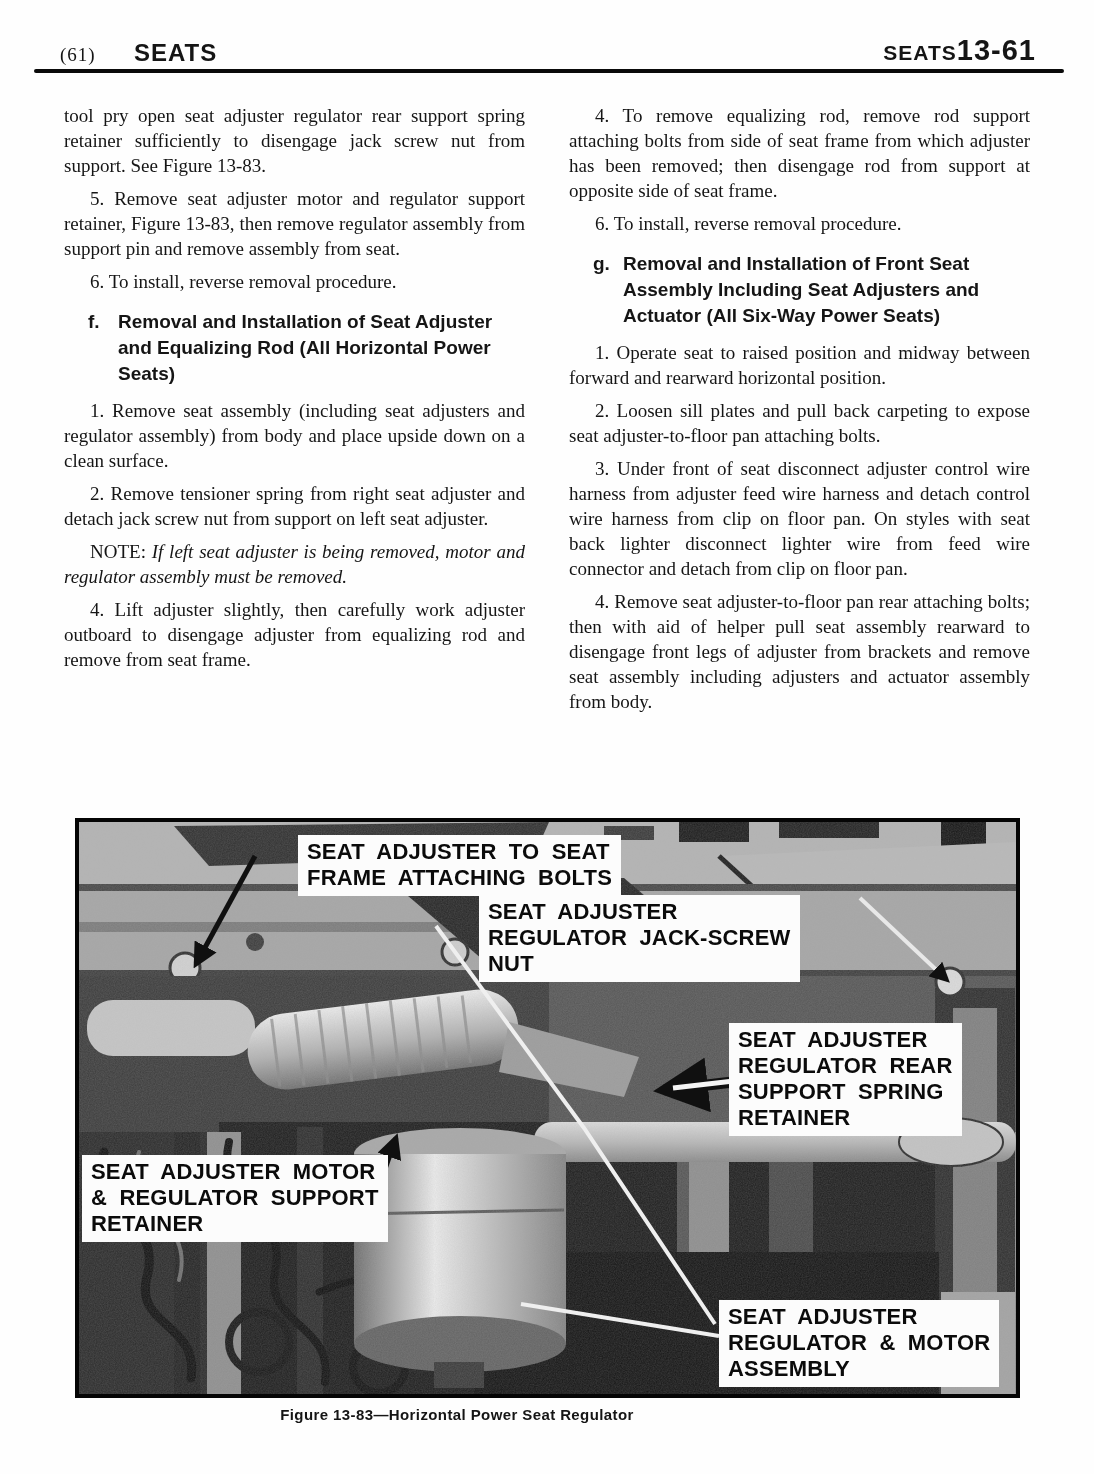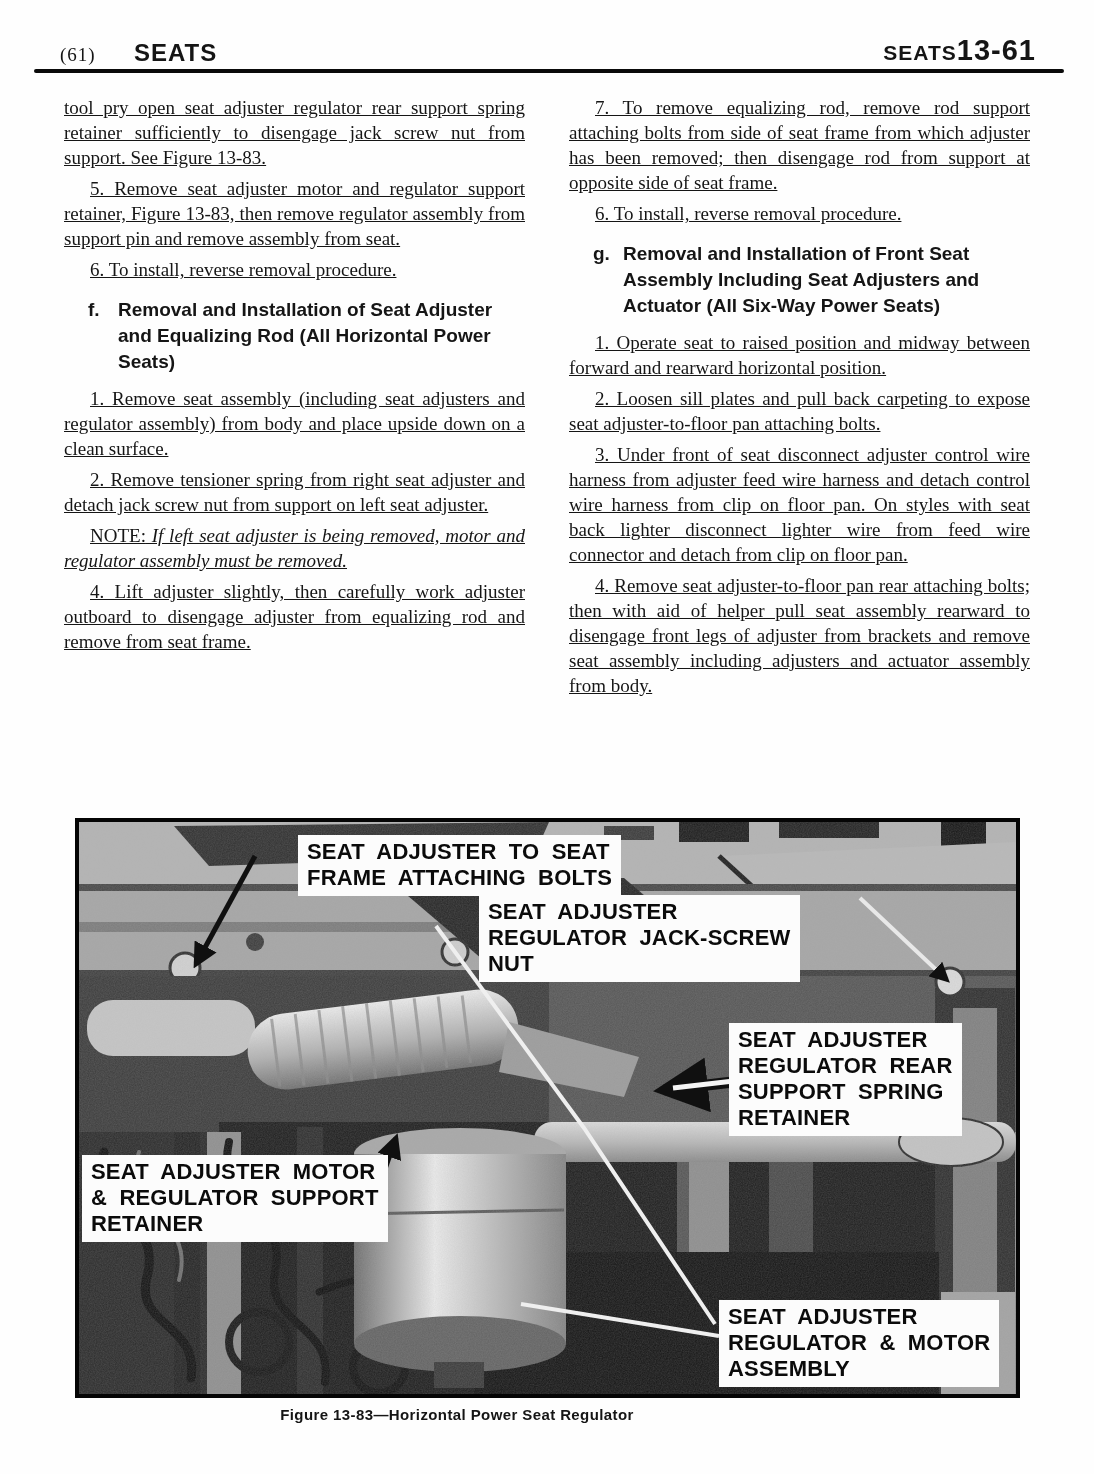--- a/index.html
+++ b/index.html
@@ -17,21 +17,21 @@
     font-weight:bold;font-size:24px;letter-spacing:1px;}
   .hdr-right{position:absolute;right:58px;top:34px;display:flex;align-items:baseline;
     font-family:"Liberation Sans",sans-serif;font-weight:bold;}
   .hdr-chapter{font-size:21px;letter-spacing:1px;}
   .hdr-page{font-size:29px;letter-spacing:1px;}
   .hdr-rule{position:absolute;left:34px;right:30px;top:69px;height:4px;background:#0a0a0a;border-radius:2px;}
 
   
   .cols{position:absolute;left:64px;top:95px;width:966px;display:flex;gap:44px;}
   .col{width:461px;font-size:19px;line-height:25px;text-align:justify;}
-  .col p{margin:0 0 6px 0;text-indent:26px;text-decoration:underline;}
+  .col p{margin:8px 0 6px 0;text-indent:26px;}
   .col p.flush{text-indent:0;}
   .subhead{font-family:"Liberation Sans",sans-serif;font-weight:bold;font-size:19px;line-height:26px;
     margin:15px 0 11px 0;padding-left:54px;position:relative;text-align:left;text-indent:0;}
   .subhead .letter{position:absolute;left:24px;top:0;}
   .note .note-label{font-style:normal;}
   .note .note-body{font-style:italic;}
 
   
   .figure{position:absolute;left:75px;top:818px;width:945px;height:580px;
     background:#eab308;border:4px solid #050505;box-sizing:border-box;}
@@ -73,21 +73,21 @@
       </div>
       <p>1.  Remove seat assembly (including seat adjusters and regulator assembly) from body and place upside down on a clean surface.</p>
       <p>2.  Remove tensioner spring from right seat adjuster and detach jack screw nut from support on left seat adjuster.</p>
       <p class="note">
         <span class="note-label">NOTE:</span><span class="note-body"> If left seat adjuster is being removed, motor and regulator assembly must be removed.</span>
       </p>
       <p>4.  Lift adjuster slightly, then carefully work adjuster outboard to disengage adjuster from equalizing rod and remove from seat frame.</p>
     </div>
 
     <div class="col">
-      <p>7.  To remove equalizing rod, remove rod support attaching bolts from side of seat frame from which adjuster has been removed; then disengage rod from support at opposite side of seat frame.</p>
+      <p>4.  To remove equalizing rod, remove rod support attaching bolts from side of seat frame from which adjuster has been removed; then disengage rod from support at opposite side of seat frame.</p>
       <p>6.  To install, reverse removal procedure.</p>
       <div class="subhead">
         <span class="letter">g.</span>
         <span>Removal and Installation of Front Seat Assembly Including Seat Adjusters and Actuator (All Six-Way Power Seats)</span>
       </div>
       <p>1.  Operate seat to raised position and midway between forward and rearward horizontal position.</p>
       <p>2.  Loosen sill plates and pull back carpeting to expose seat adjuster-to-floor pan attaching bolts.</p>
       <p>3.  Under front of seat disconnect adjuster control wire harness from adjuster feed wire harness and detach control wire harness from clip on floor pan. On styles with seat back lighter disconnect lighter wire from feed wire connector and detach from clip on floor pan.</p>
       <p>4.  Remove seat adjuster-to-floor pan rear attaching bolts; then with aid of helper pull seat assembly rearward to disengage front legs of adjuster from brackets and remove seat assembly including adjusters and actuator assembly from body.</p>
     </div>

